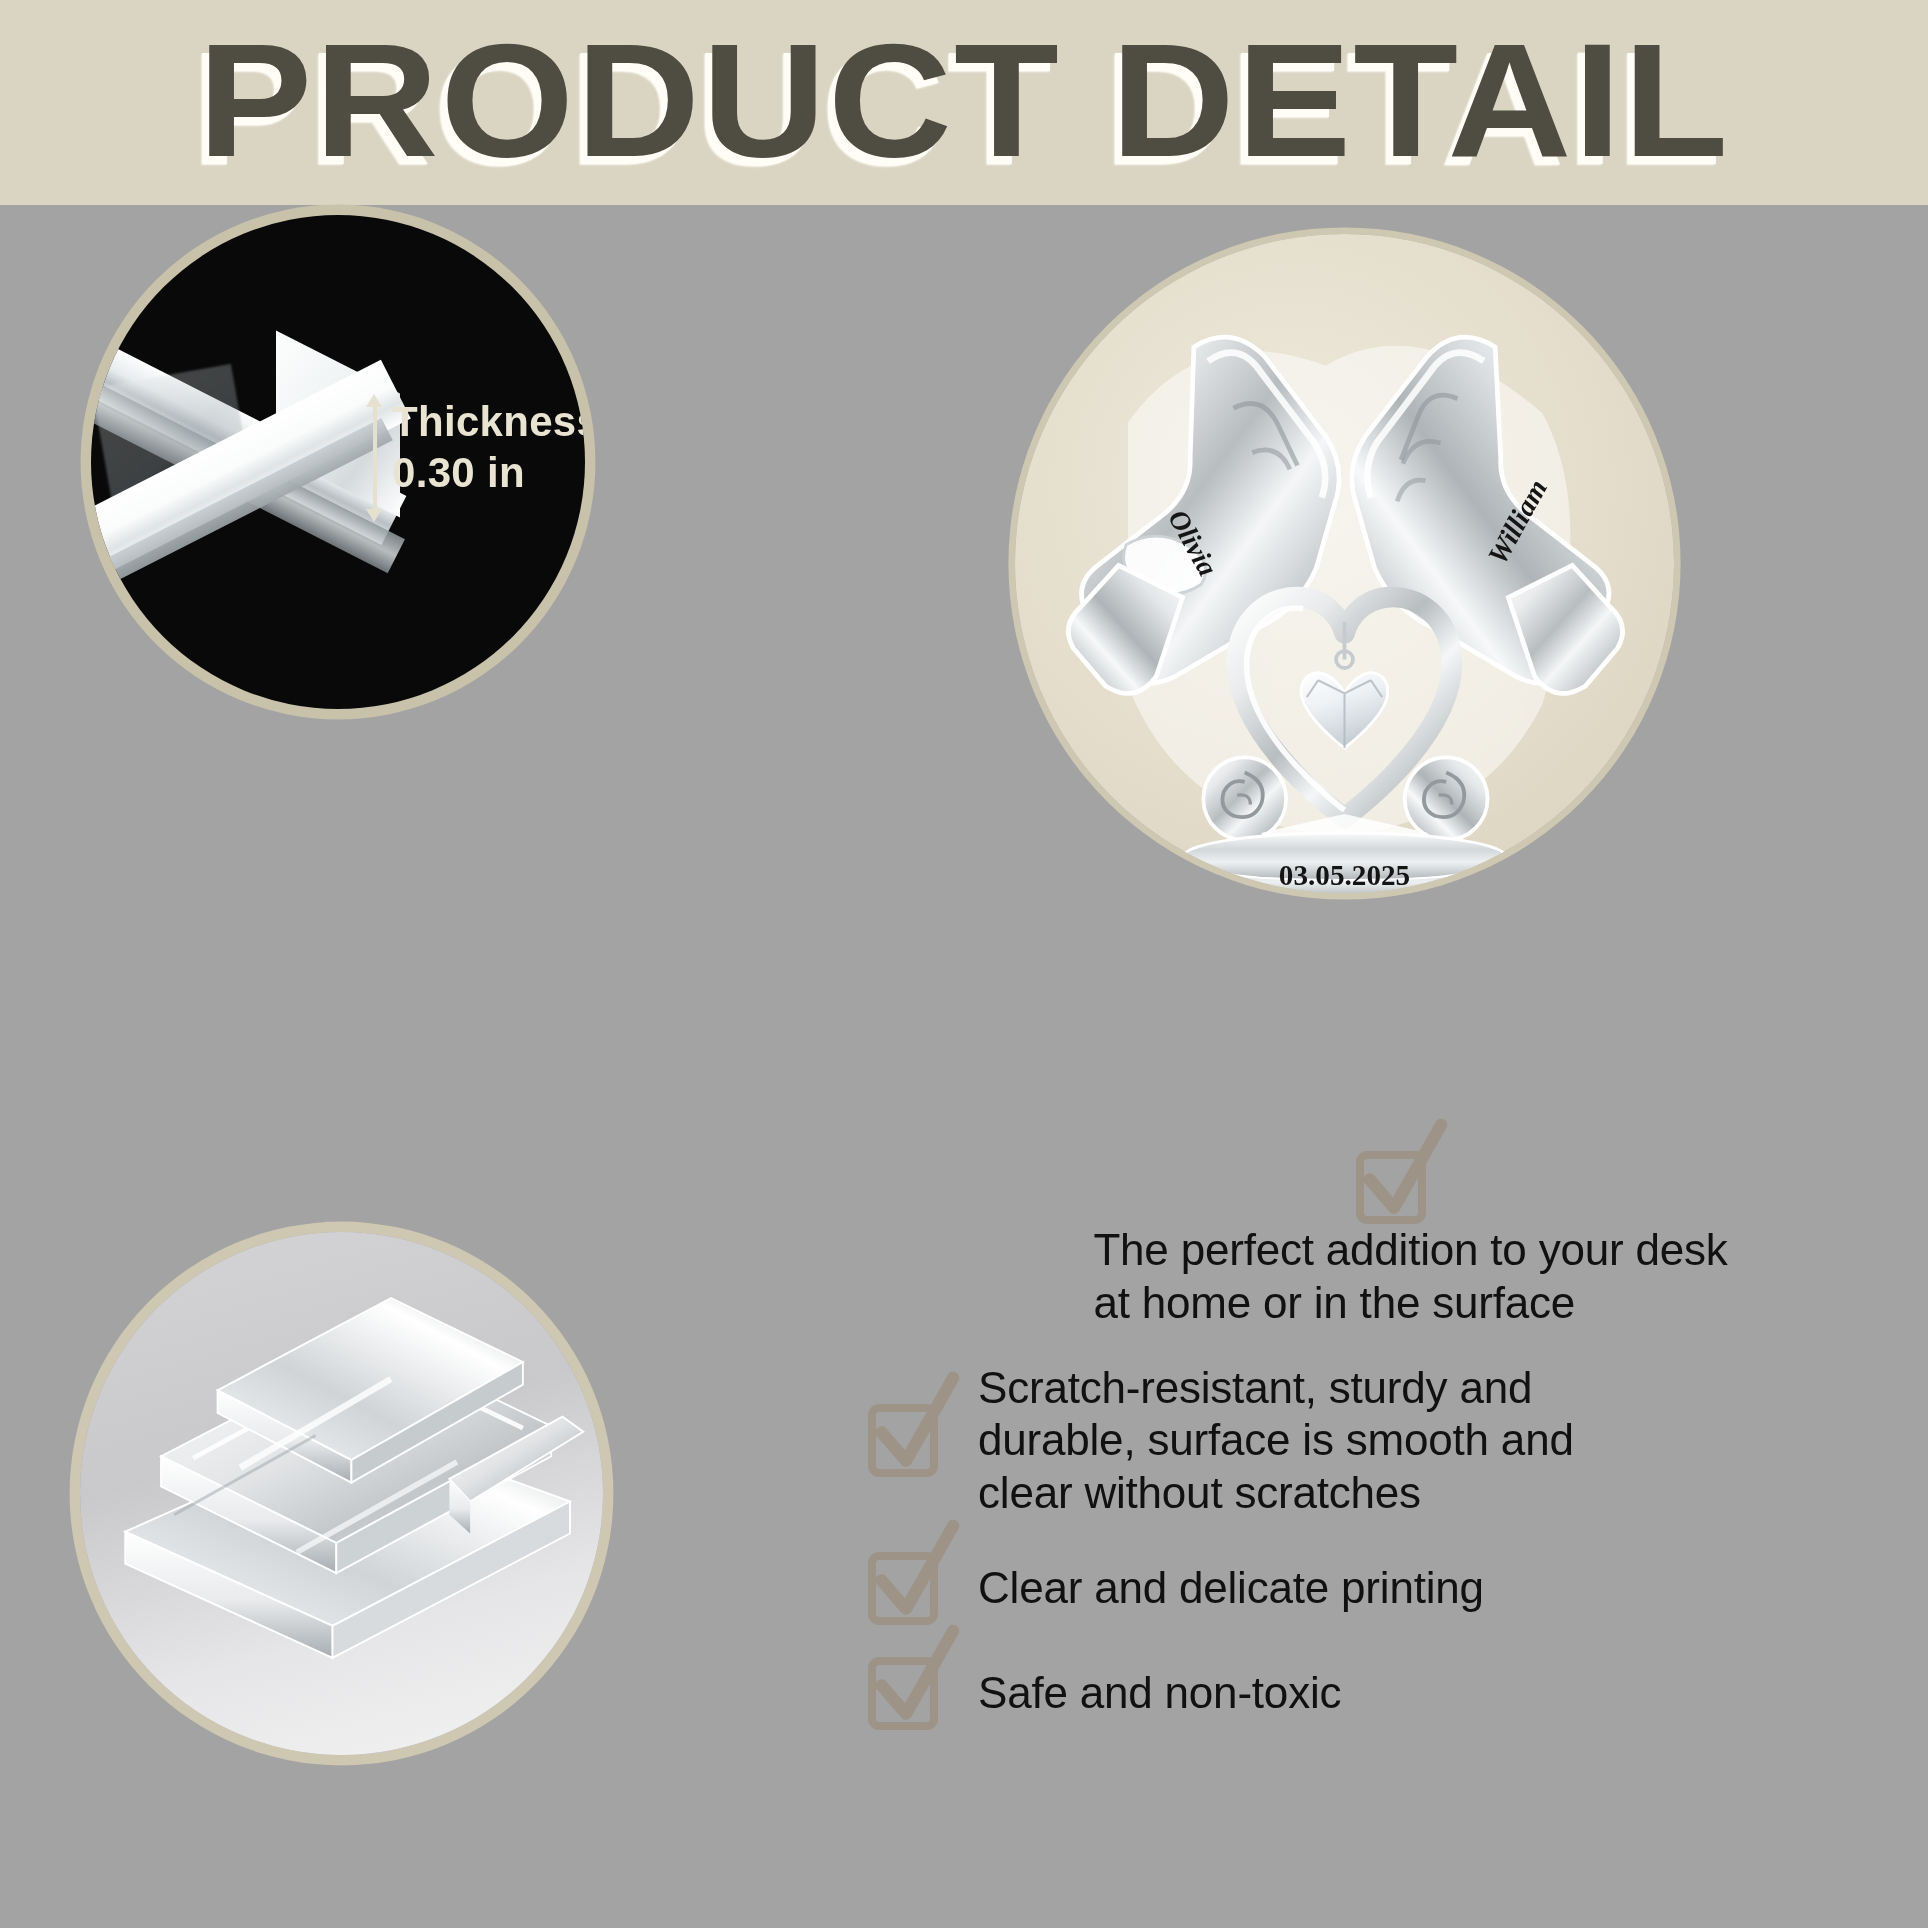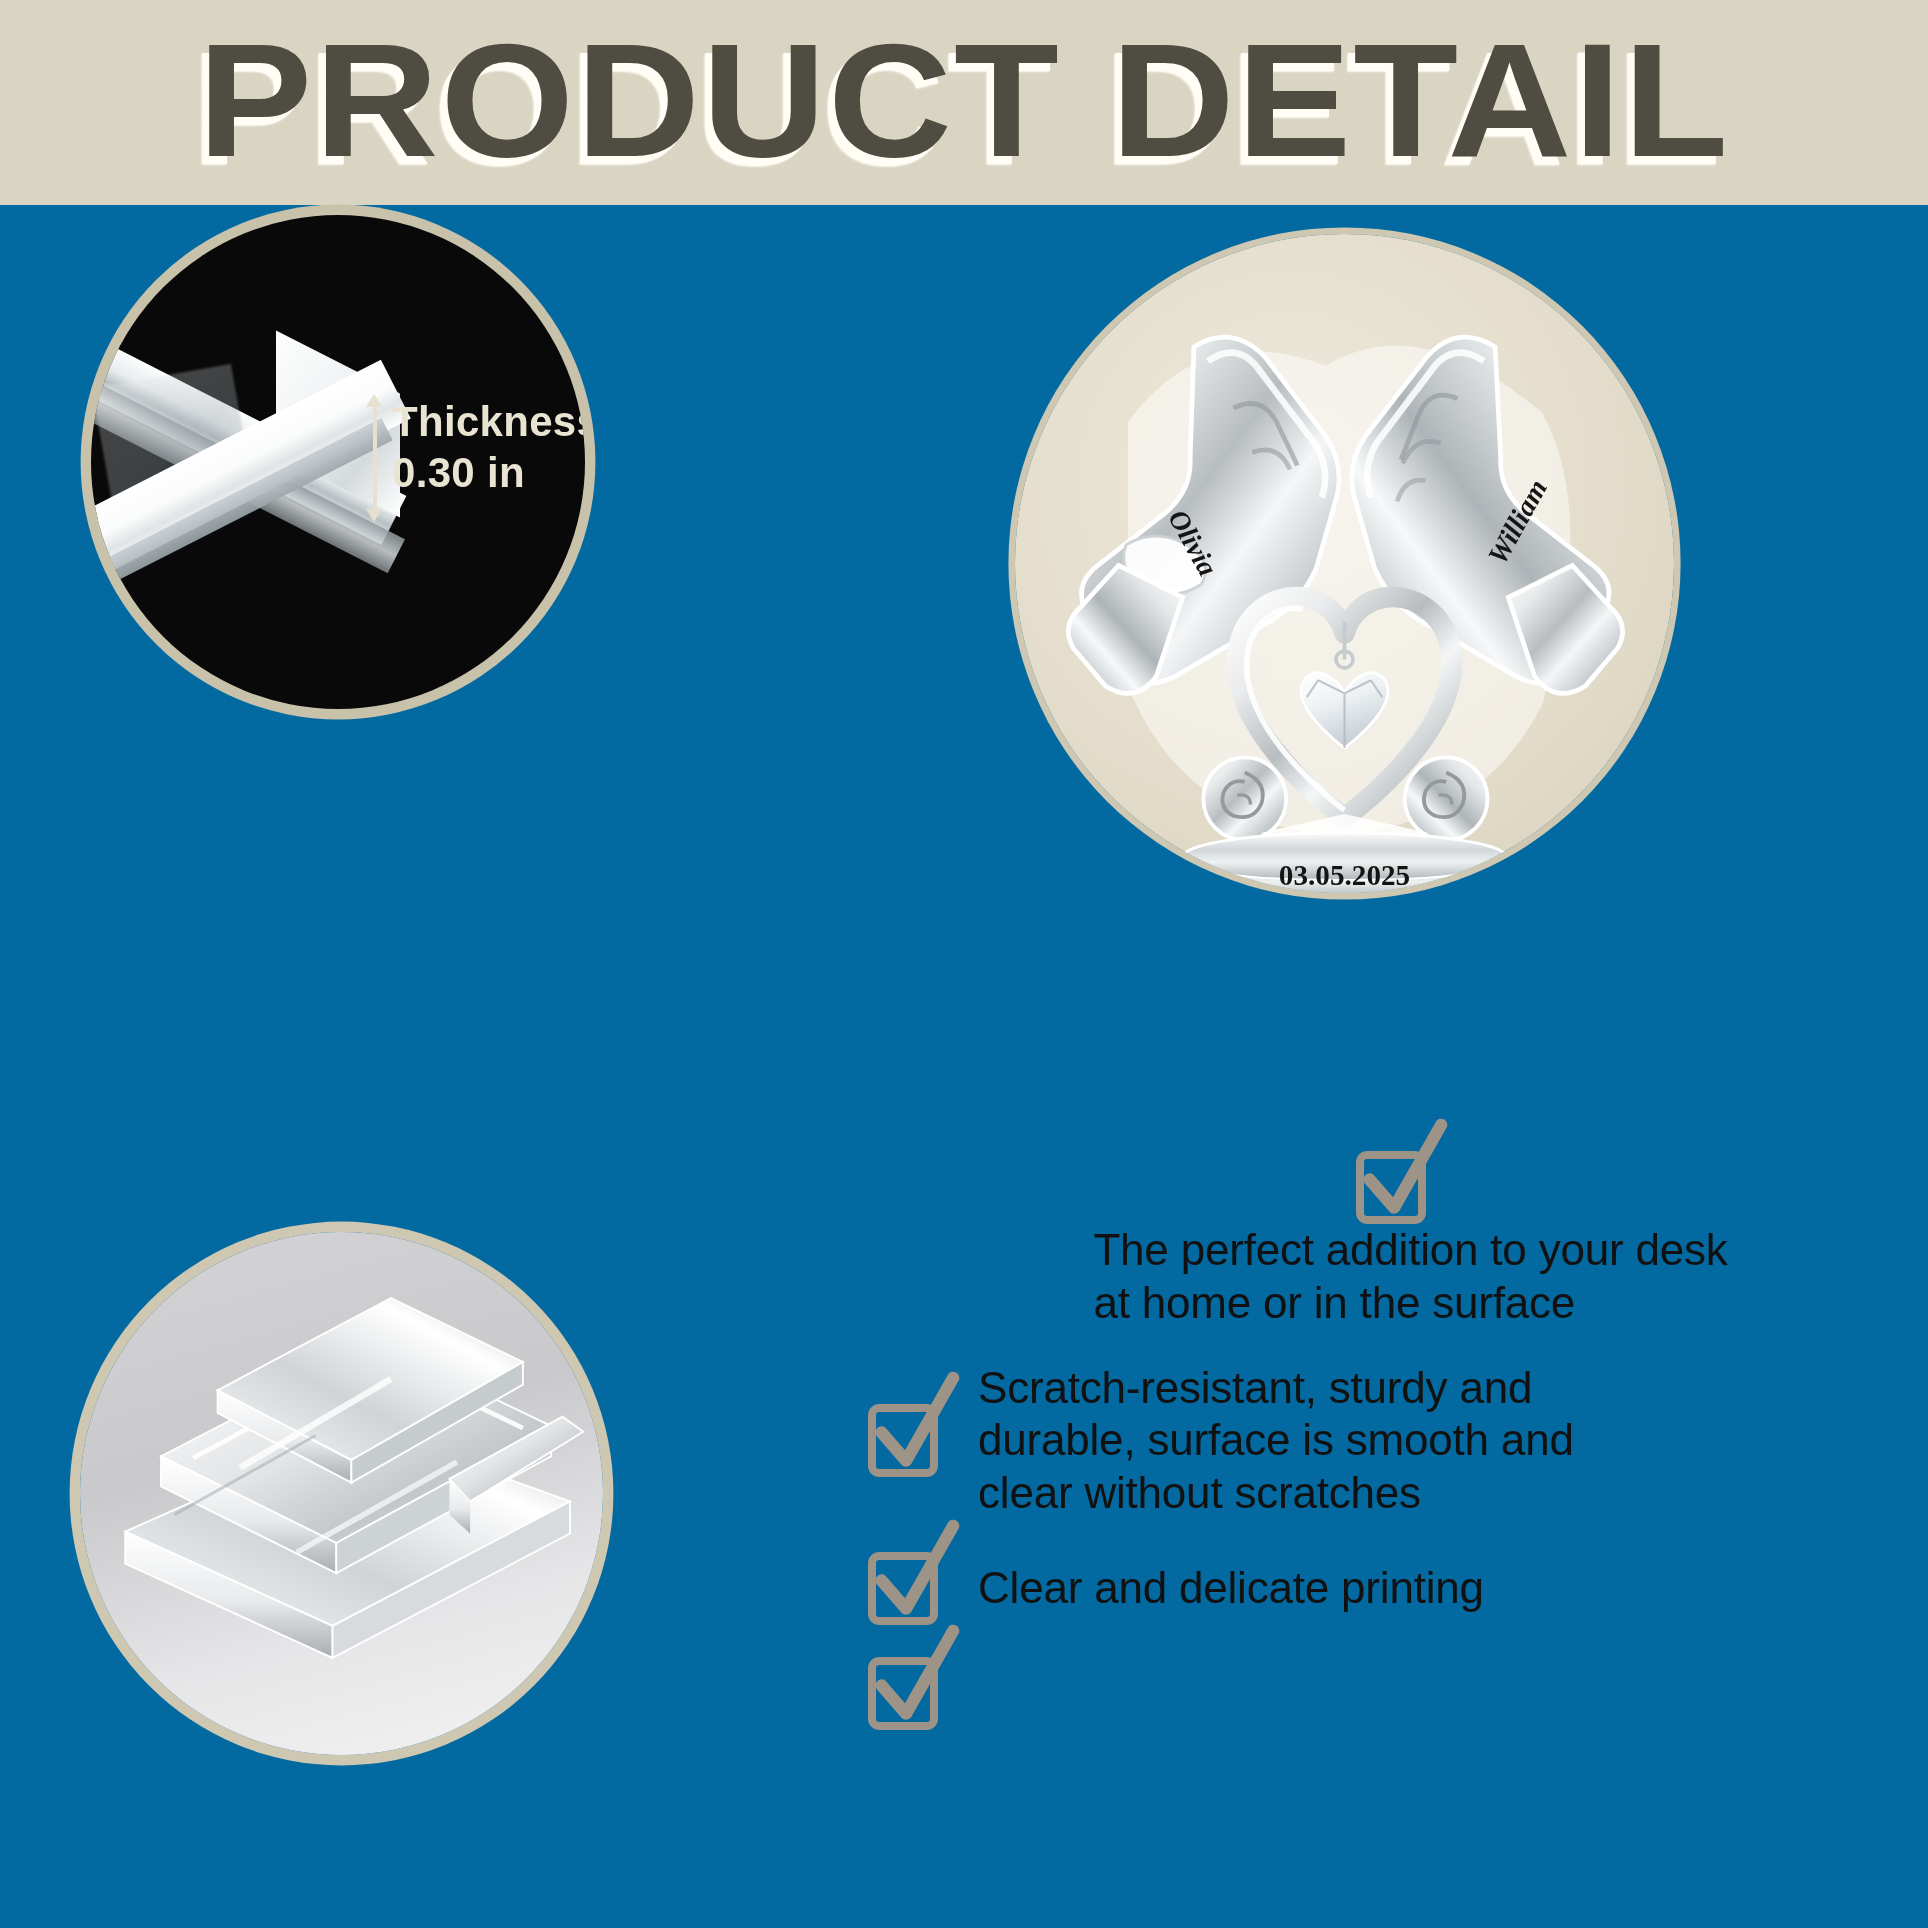--- a/index.html
+++ b/index.html
@@ -8,21 +8,21 @@
   html, body {
     width:1928px; height:1928px;
     background:#fffefa;
     font-family:"Liberation Sans", sans-serif;
     overflow:hidden;
   }
 
   #page {
     position:relative;
     width:1928px; height:1928px;
-    background:#0369a1;
+    background:#a3a3a3;
   }
 
   
   .header-band {
     position:absolute; left:0; top:0;
     width:1928px; height:205px;
     background:#dad5c3;
     overflow:hidden;
   }
   .header-title {
@@ -432,18 +432,21 @@
         <div>Clear and delicate printing</div>
       </div>
     </div>
 
     <div class="check-item" id="bullet-safe">
       <div class="checkbox">
         <svg class="tick" viewBox="0 0 92 104">
           <path d="M10 62 L36 92 L86 4" fill="none" stroke="#9d9387" stroke-width="13" stroke-linecap="round" stroke-linejoin="round"></path>
         </svg>
       </div>
+      <div class="check-text">
+        <div>Safe and non-toxic</div>
+      </div>
     </div>
 
   </div>
 
 </div>
 
 
 </body></html>

